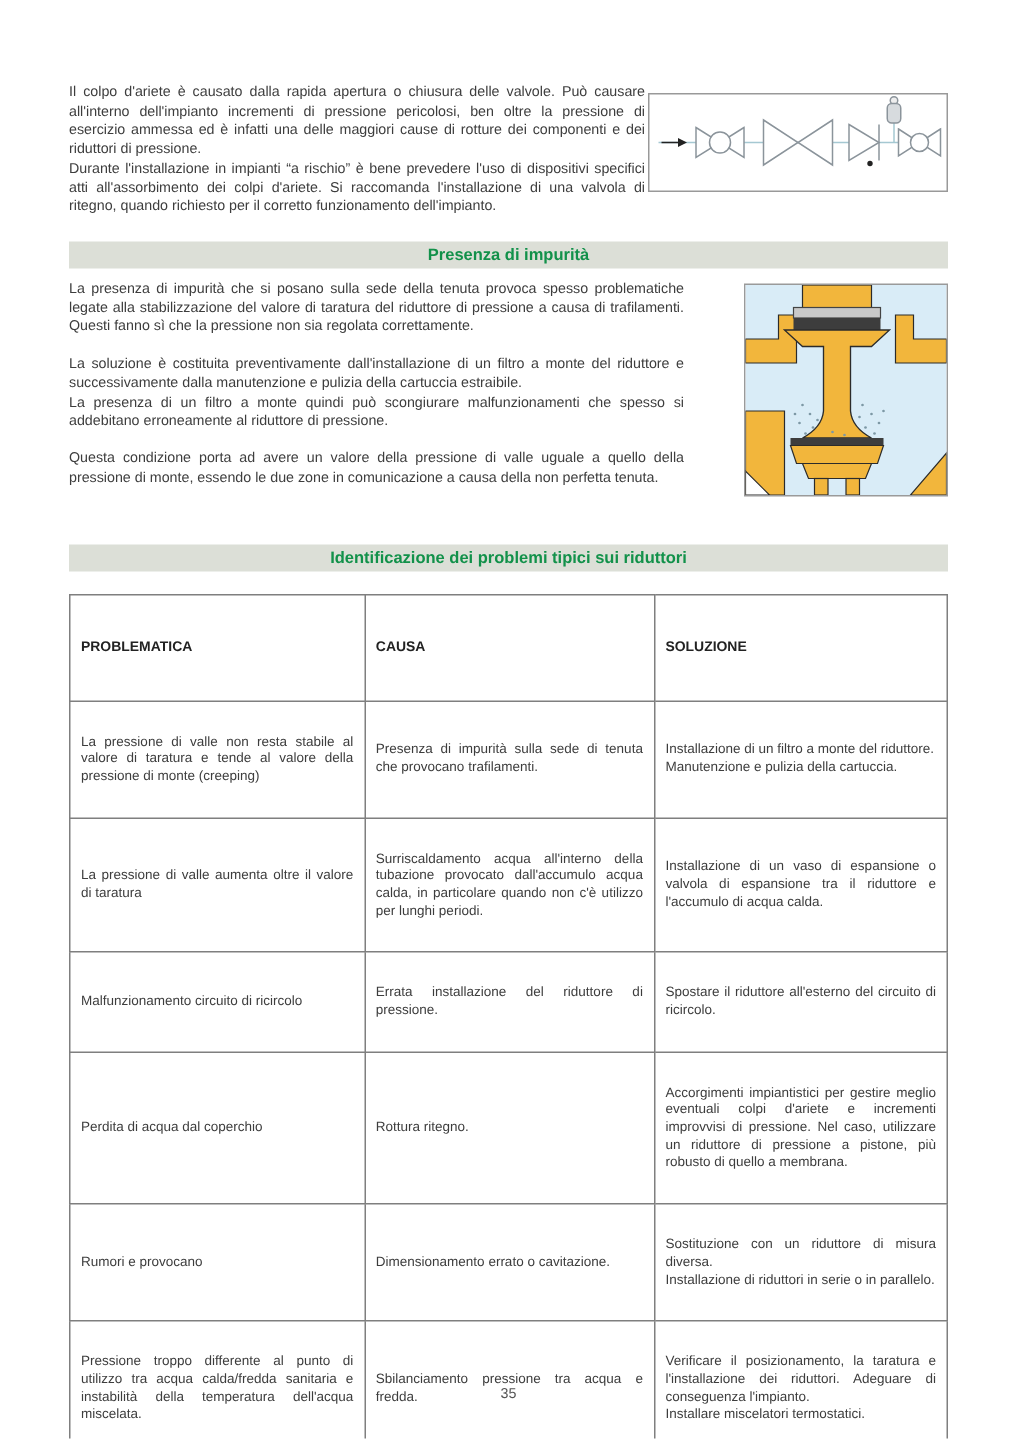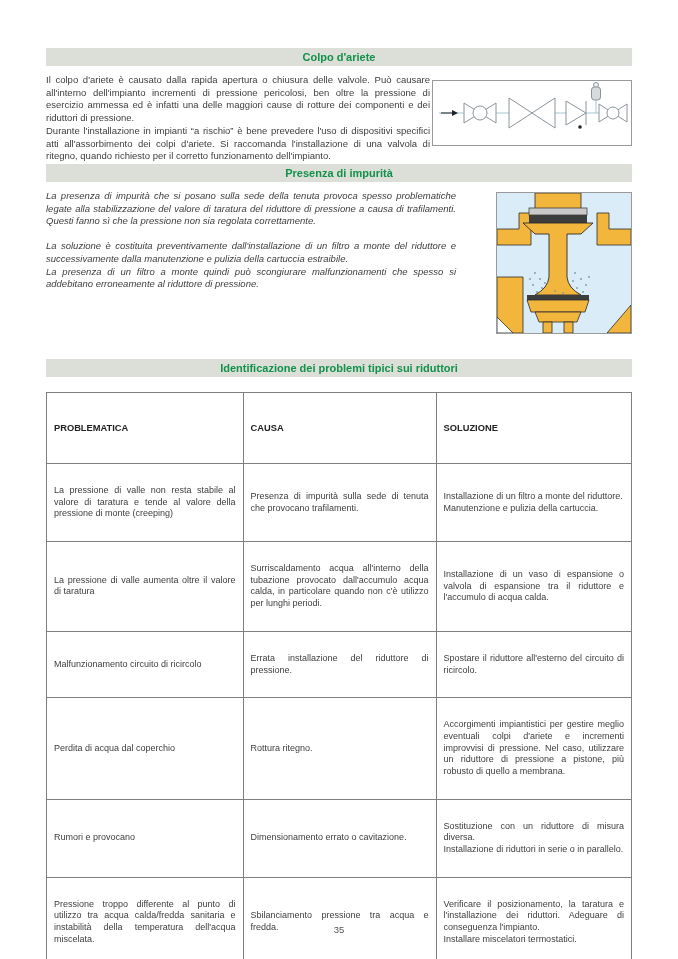--- a/index.html
+++ b/index.html
@@ -33,22 +33,22 @@
     text-align:justify;
     white-space:pre-line;
   }
   .diagram-box{
     margin-left:auto;
     width:198px;height:64px;
     border:1px solid #999;
     margin-top:6px;
     background:#fff;
   }
-  .bar-2{margin-top:1px;}
-  .sec2-row{display:flex;margin-top:8px;font-style:italic;}
+  .bar-2{margin-top:16px;}
+  .sec2-row{display:flex;margin-top:8px;}
   .sec2-text{
     width:410px;
     font-size:9.5px;
     line-height:1.34;
     text-align:justify;
   }
   .sec2-text p{margin:0 0 12px 0;white-space:pre-line;}
   .illustration-box{
     margin-left:auto;
     width:134px;height:140px;
@@ -88,23 +88,20 @@
     text-align:center;
     font-size:9.5px;
     color:#555;
   }
 </style>
 </head>
 <body>
 
 <div class="container">
 
-  <div class="section-bar">
-    <span>Colpo d'ariete</span>
-  </div>
   <div class="sec1-row">
     <div class="sec1-text">Il colpo d'ariete è causato dalla rapida apertura o chiusura delle valvole. Può causare all'interno dell'impianto incrementi di pressione pericolosi, ben oltre la pressione di esercizio ammessa ed è infatti una delle maggiori cause di rotture dei componenti e dei riduttori di pressione.
 Durante l'installazione in impianti “a rischio” è bene prevedere l'uso di dispositivi specifici atti all'assorbimento dei colpi d'ariete. Si raccomanda l'installazione di una valvola di ritegno, quando richiesto per il corretto funzionamento dell'impianto.</div>
     <div class="diagram-box">
       <svg width="198" height="64" viewBox="0 0 198 64">
 
         <line x1="6" y1="32" x2="194" y2="32" stroke="#a5c8d2" stroke-width="1"></line>
 
         <g>
           <line x1="8" y1="32" x2="19" y2="32" stroke="#222" stroke-width="1"></line>
@@ -144,20 +141,21 @@
   </div>
 
   <div class="section-bar bar-2">
     <span>Presenza di impurità</span>
   </div>
   <div class="sec2-row">
     <div class="sec2-text">
       <p>La presenza di impurità che si posano sulla sede della tenuta provoca spesso problematiche legate alla stabilizzazione del valore di taratura del riduttore di pressione a causa di trafilamenti. Questi fanno sì che la pressione non sia regolata correttamente.</p>
       <p>La soluzione è costituita preventivamente dall'installazione di un filtro a monte del riduttore e successivamente dalla manutenzione e pulizia della cartuccia estraibile.
 La presenza di un filtro a monte quindi può scongiurare malfunzionamenti che spesso si addebitano erroneamente al riduttore di pressione.</p>
+      <p>Questa condizione porta ad avere un valore della pressione di valle uguale a quello della pressione di monte, essendo le due zone in comunicazione a causa della non perfetta tenuta.</p>
     </div>
     <div class="illustration-box">
       <svg width="134" height="140" viewBox="0 0 134 140">
         <rect x="0" y="0" width="134" height="140" fill="#d9ecf7"></rect>
 
         <polygon points="0,36 22,36 22,20 34,20 34,52 0,52" fill="#f2b63c" stroke="#2b2b2b" stroke-width="0.8"></polygon>
 
         <polygon points="134,36 112,36 112,20 100,20 100,52 134,52" fill="#f2b63c" stroke="#2b2b2b" stroke-width="0.8"></polygon>
 
         <polygon points="0,84 26,84 26,140 0,140" fill="#f2b63c" stroke="#2b2b2b" stroke-width="0.8"></polygon>

